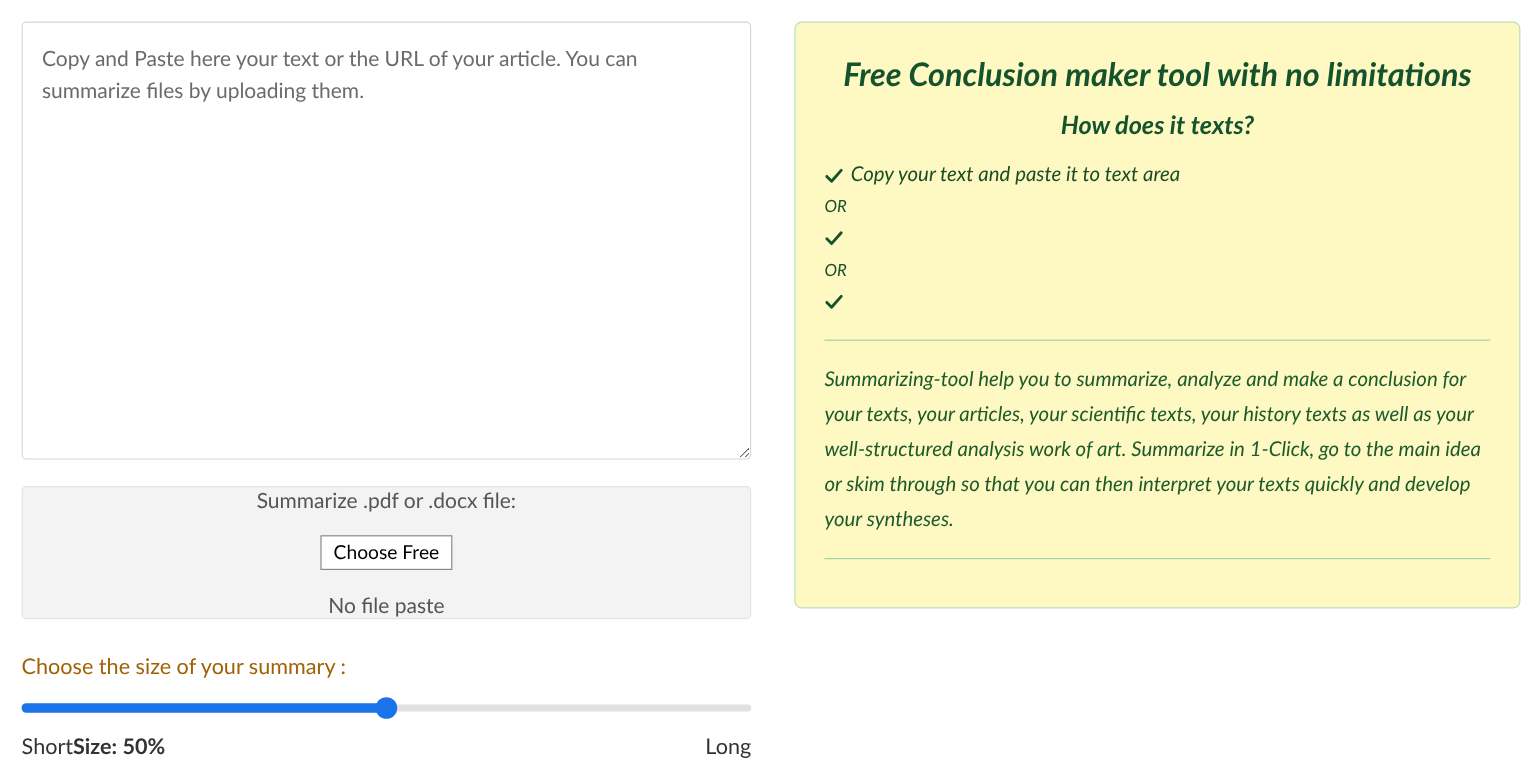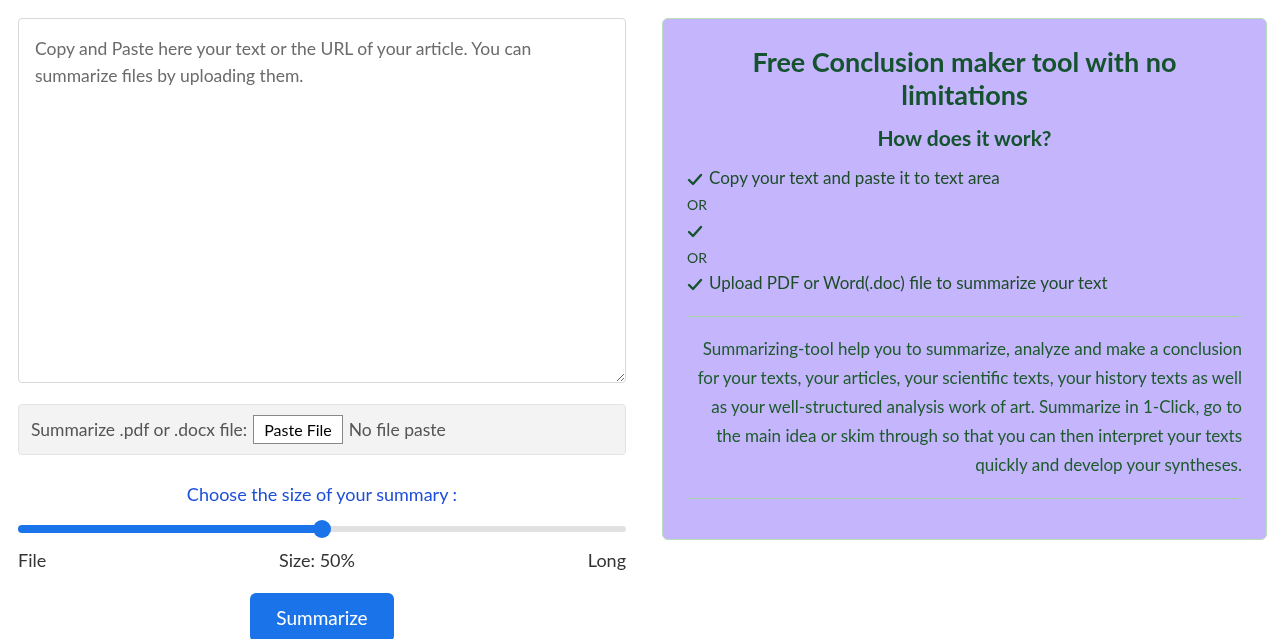--- a/index.html
+++ b/index.html
@@ -31,40 +31,41 @@
   resize: both;
   font-family: inherit;
   line-height: 1.55;
 }
 .text-input::placeholder { color: #6b6b6b; }
 .file-bar {
   margin-top: 18px;
   background: #f3f3f3;
   border: 1px solid #e3e3e3;
   border-radius: 4px;
-  padding: 10px 12px;
+  padding: 0 12px;
   display: flex;
   align-items: center;
-  gap: 6px;
+  gap: 19px;
   font-size: 17.5px;
   color: #555;
+  flex-direction: column;
 }
 .file-btn {
   background: #fff;
   border: 1px solid #888;
   padding: 4px 10px;
   font-size: 16px;
   cursor: default;
   font-family: inherit;
 }
 .size-title {
-  text-align: center;
+  text-align: left;
   margin-top: 28px;
   font-size: 18px;
-  color: #1d4ed8;
+  color: #a16207;
 }
 .slider-zone {
   margin-top: 16px;
 }
 .slider {
   position: relative;
   width: 100%;
   height: 16px;
 }
 .track {
@@ -94,39 +95,40 @@
   background: #1a73e8;
   border-radius: 50%;
 }
 .slider-labels {
   display: flex;
   justify-content: space-between;
   margin-top: 12px;
   font-size: 18px;
   color: #333;
 }
-.slider-labels .center { flex: 1; text-align: center; }
+.slider-labels .center { flex: 1; text-align: left; font-weight: bold; }
 .summarize-btn {
   display: block;
   margin: 22px auto 0;
   background: #1a73e8;
   color: #fff;
   border: none;
   border-radius: 6px;
   padding: 13px 26px;
   font-size: 19px;
   font-family: inherit;
   cursor: pointer;
 }
 .info-card {
-  background: #c4b5fd;
+  background: #fef9c3;
   border: 1px solid #b9dfba;
   border-radius: 6px;
   padding: 26px 24px 22px;
   color: #1c4d27;
+  font-style: italic;
 }
 .info-title {
   text-align: center;
   font-size: 27px;
   font-weight: 700;
   color: #14532d;
 }
 .info-sub {
   text-align: center;
   font-size: 21px;
@@ -148,63 +150,63 @@
   margin-right: 6px;
   vertical-align: middle;
 }
 .check svg { display: block; }
 .divider {
   height: 1px;
   background: #a7d3a8;
   margin: 18px 0;
 }
 .info-body {
-  text-align: right;
+  text-align: left;
   font-size: 17px;
   line-height: 1.7;
   color: #1d5b2c;
 }
 </style>
 </head>
 <body>
 
 <div class="wrap">
   <div class="left">
 
     <textarea class="text-input" placeholder="Copy and Paste here your text or the URL of your article. You can summarize files by uploading them." style=""></textarea>
 
     <div class="file-bar">
       <span>Summarize .pdf or .docx file:</span>
-      <button class="file-btn">Paste File</button>
+      <button class="file-btn">Choose Free</button>
       <span>No file paste</span>
     </div>
 
     <div class="size-title">Choose the size of your summary :</div>
 
     <div class="slider-zone">
       <div class="slider">
         <div class="track"></div>
         <div class="fill"></div>
         <div class="thumb"></div>
       </div>
       <div class="slider-labels">
-        <span>File</span>
+        <span>Short</span>
         <span class="center">Size: 50%</span>
         <span>Long</span>
       </div>
     </div>
 
     <button class="summarize-btn">Summarize</button>
 
   </div>
 
   <div class="right">
     <div class="info-card">
       <div class="info-title">Free Conclusion maker tool with no limitations</div>
-      <div class="info-sub">How does it work?</div>
+      <div class="info-sub">How does it texts?</div>
 
       <div class="steps">
         <div>
           <span class="check">
             <svg width="16" height="16" viewBox="0 0 16 16">
                 <path d="M2 8 L6 12 L14 3" stroke="#14532d" stroke-width="2.4" fill="none" stroke-linecap="round" stroke-linejoin="round"></path>
               </svg>
           </span><span>Copy your text and paste it to text area</span>
         </div>
         <div class="or">OR</div>
@@ -214,21 +216,21 @@
                 <path d="M2 8 L6 12 L14 3" stroke="#14532d" stroke-width="2.4" fill="none" stroke-linecap="round" stroke-linejoin="round"></path>
               </svg>
           </span>
         </div>
         <div class="or">OR</div>
         <div>
           <span class="check">
             <svg width="16" height="16" viewBox="0 0 16 16">
                 <path d="M2 8 L6 12 L14 3" stroke="#14532d" stroke-width="2.4" fill="none" stroke-linecap="round" stroke-linejoin="round"></path>
               </svg>
-          </span><span>Upload PDF or Word(.doc) file to summarize your text</span>
+          </span>
         </div>
       </div>
 
       <div class="divider"></div>
 
       <div class="info-body">Summarizing-tool help you to summarize, analyze and make a conclusion for your texts, your articles, your scientific texts, your history texts as well as your well-structured analysis work of art. Summarize in 1-Click, go to the main idea or skim through so that you can then interpret your texts quickly and develop your syntheses.</div>
 
       <div class="divider"></div>
     </div>
   </div>

